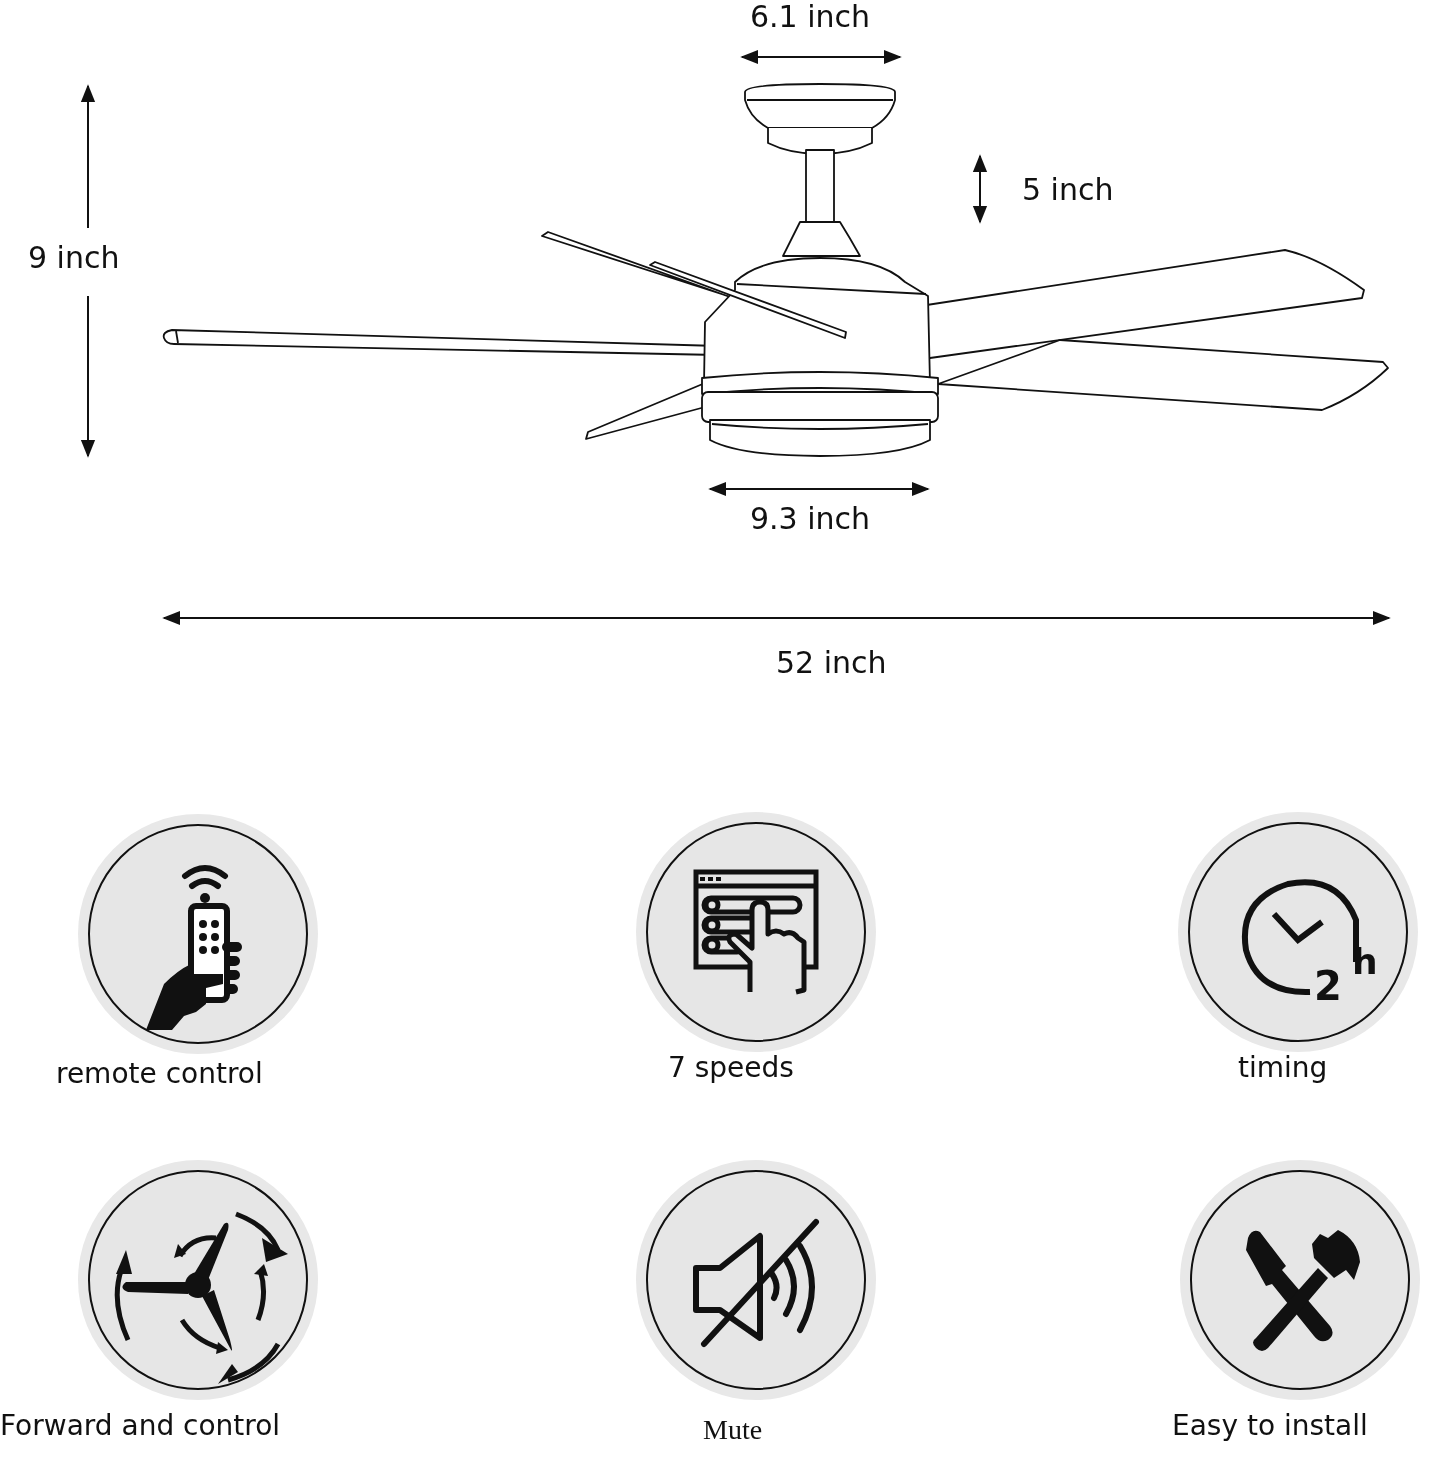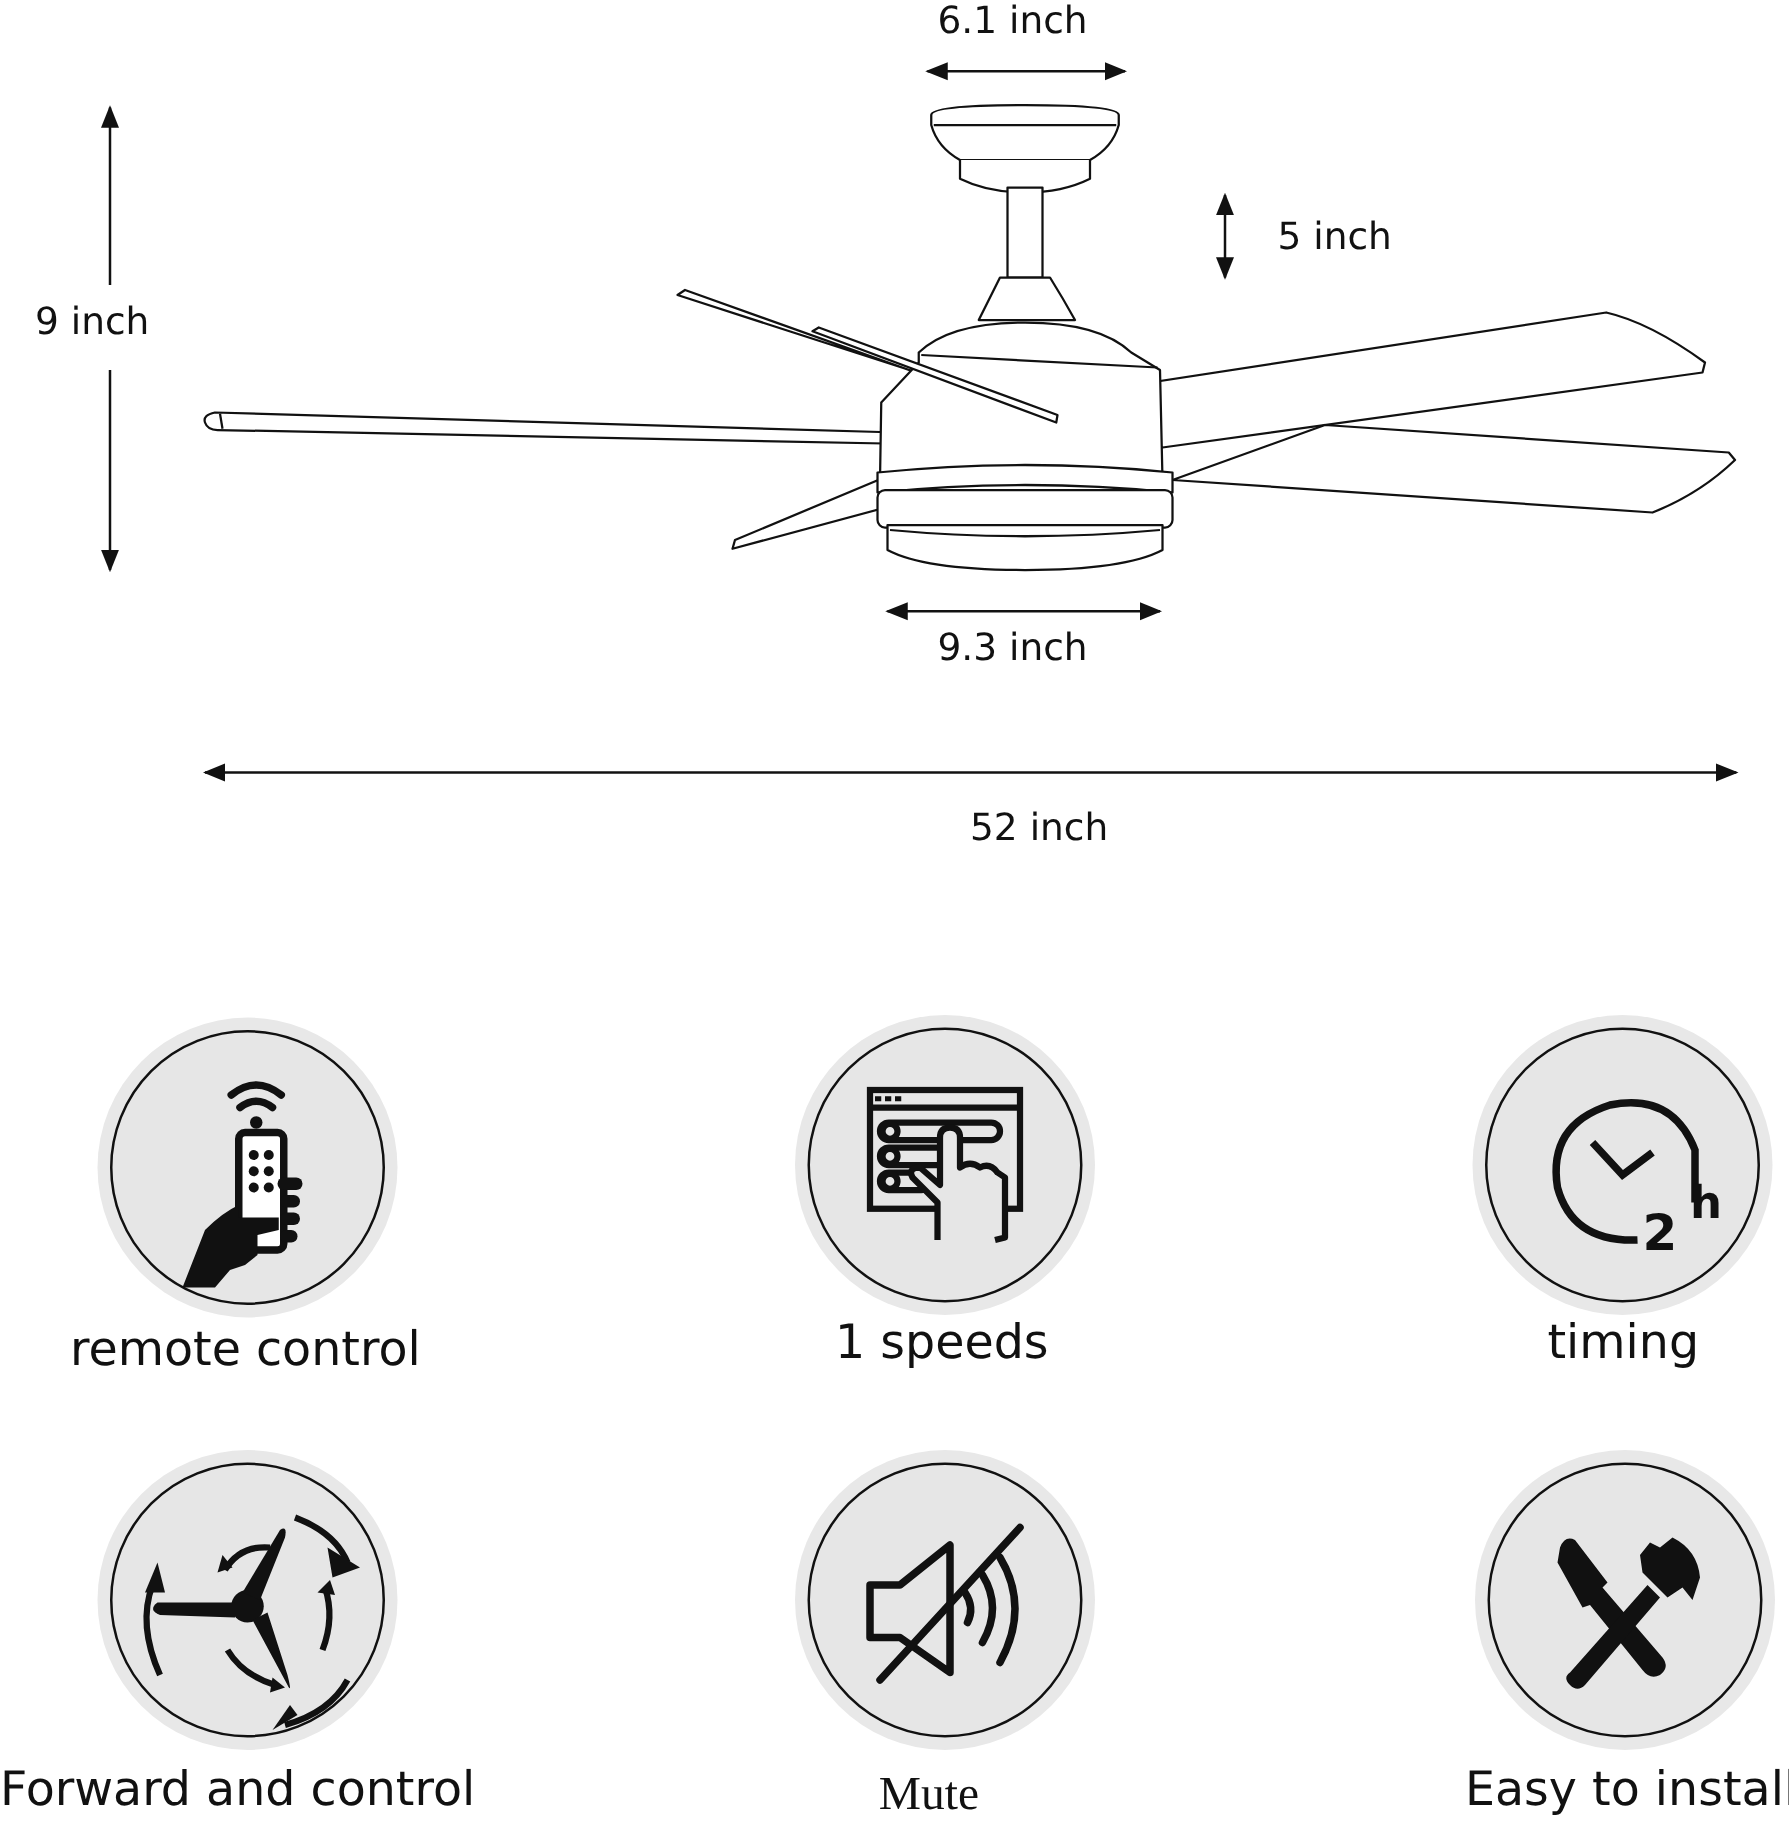--- a/index.html
+++ b/index.html
@@ -5,21 +5,21 @@
   html, body { margin:0; padding:0; background:#ffffff; }
   body { width:1431px; height:1457px; position:relative; overflow:hidden;
          font-family:"DejaVu Sans", "Liberation Sans", sans-serif; color:#111; }
   .dim-label { position:absolute; font-size:30px; line-height:1; white-space:nowrap; color:#111; }
   .diagram-svg { position:absolute; left:0; top:0; }
   .feature { position:absolute; width:240px; height:240px; }
   .feature .ring { position:absolute; left:0; top:0; width:240px; height:240px; border-radius:50%; background:#e8e8e8; }
   .feature .disc { position:absolute; left:10px; top:10px; width:216px; height:216px; border-radius:50%;
                    background:#e6e6e6; border:2px solid #111; }
   .feature svg { position:absolute; left:10px; top:10px; }
-  .feature-label { position:absolute; font-size:38px; line-height:1; white-space:nowrap; text-align:center; color:#111; }
+  .feature-label { position:absolute; font-size:28px; line-height:1; white-space:nowrap; text-align:center; color:#111; }
 </style>
 </head>
 <body>
 
 <svg class="diagram-svg" width="1431" height="700" viewBox="0 0 1431 700">
   <defs>
     <marker id="ah" viewBox="0 0 10 10" refX="9" refY="5" markerWidth="9" markerHeight="9" orient="auto-start-reverse">
       <path d="M0,1 L10,5 L0,9 z" fill="#111"></path>
     </marker>
   </defs>
@@ -117,21 +117,21 @@
         <circle cx="66" cy="123" r="6"></circle>
     </g>
     <g fill="#111">
         <rect x="54" y="55" width="5" height="4"></rect>
         <rect x="62" y="55" width="5" height="4"></rect>
         <rect x="70" y="55" width="5" height="4"></rect>
       </g>
     <path d="M104,170 L104,140 L84,120 Q80,112 90,112 L106,126 L106,88 Q106,80 114,80 Q122,80 122,88 L122,112 Q130,106 138,112 Q146,108 152,116 L158,120 L158,168 L150,170" fill="#e6e6e6" stroke="#111" stroke-width="5" stroke-linejoin="round"></path>
   </svg>
 </div>
-<div class="feature-label" style="left:668px; top:1054px;">1 speeds</div>
+<div class="feature-label" style="left:668px; top:1054px;">7 speeds</div>
 
 <div class="feature" style="left:1178px; top:812px;">
   <div class="ring"></div>
   <div class="disc"></div>
   <svg width="220" height="220" viewBox="0 0 220 220">
     <path d="M122,170 Q70,172 58,128 Q50,78 100,62 Q150,52 168,98 L168,140" fill="none" stroke="#111" stroke-width="6"></path>
     <path d="M86,92 L110,118 L134,100" fill="none" stroke="#111" stroke-width="6"></path>
     <text x="126" y="178" font-family="DejaVu Sans, sans-serif" font-size="40" font-weight="bold" fill="#111">2</text>
     <text x="164" y="152" font-family="DejaVu Sans, sans-serif" font-size="36" font-weight="bold" fill="#111">h</text>
   </svg>

